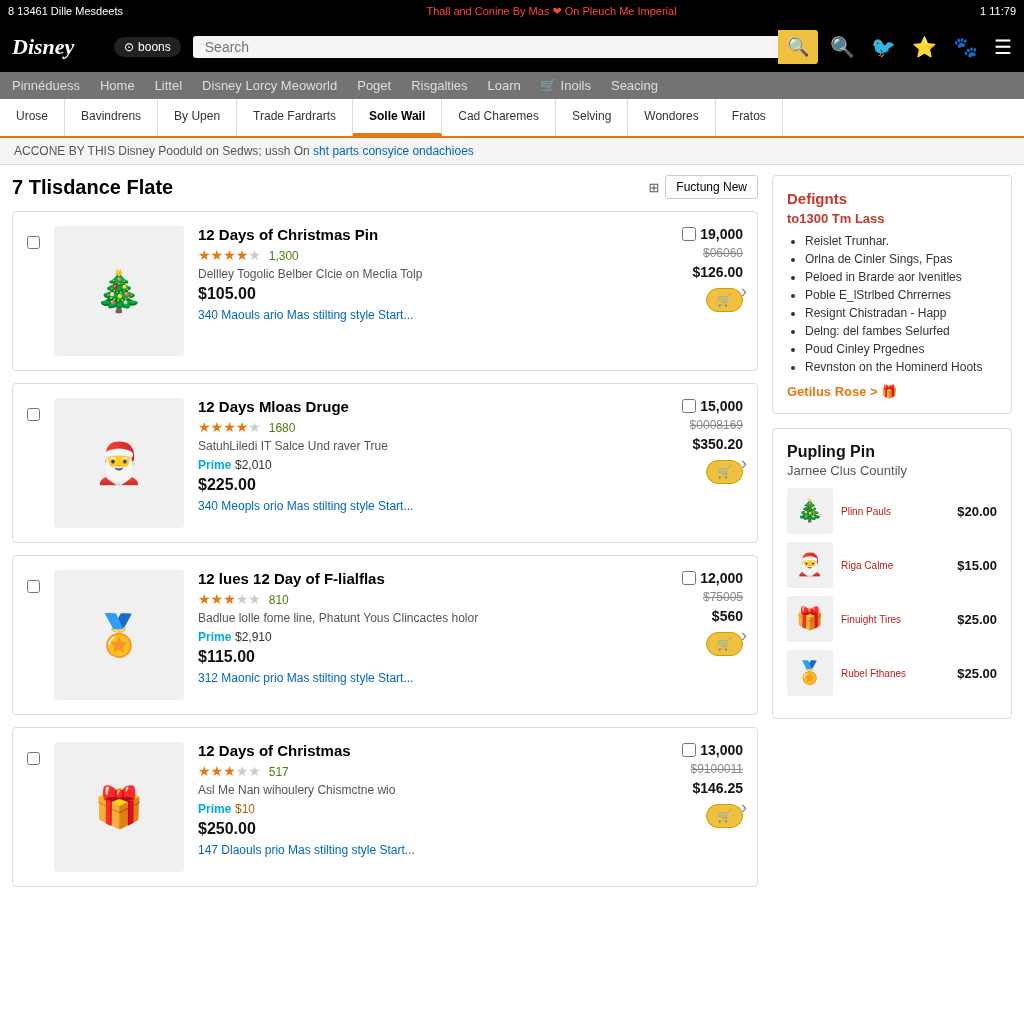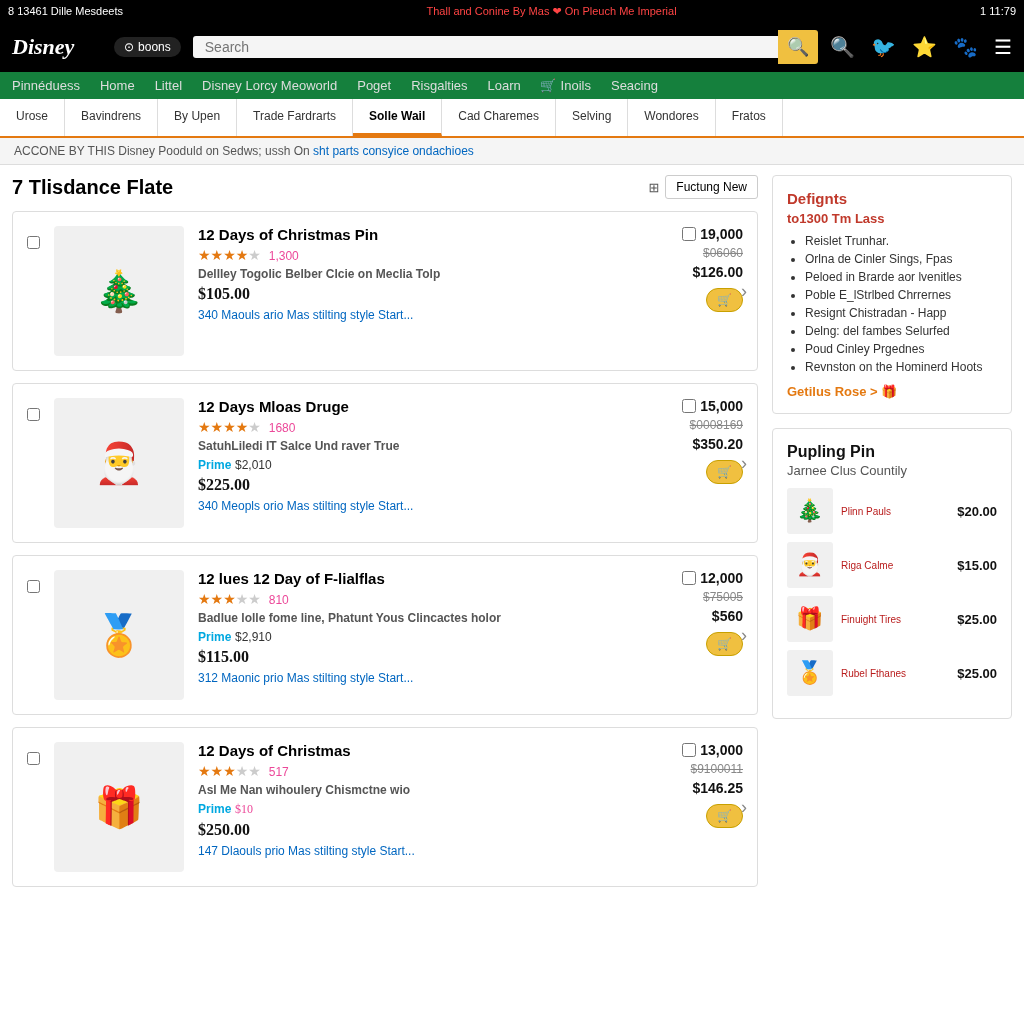--- a/index.html
+++ b/index.html
@@ -73,21 +73,21 @@
       display: flex;
       align-items: center;
       gap: 16px;
       color: #fff;
       font-size: 20px;
     }
     .nav-icon { cursor: pointer; }
 
     
     .secondary-nav {
-      background: #15803d;
+      background: #737373;
       display: flex;
       align-items: flex-start;
       padding: 6px 12px;
       gap: 20px;
       color: #ddd;
       font-size: 13px;
       overflow: hidden;
     }
     .secondary-nav span { cursor: pointer; white-space: nowrap; }
 
@@ -178,24 +178,24 @@
     .product-image-placeholder {
       width: 100%;
       height: 100%;
       display: flex; align-items: center; justify-content: center;
       font-size: 40px;
     }
     .product-info { flex: 1; min-width: 0; }
     .product-title { font-size: 15px; font-weight: bold; color: #000; margin-bottom: 4px; }
     .product-title a { color: #000; text-decoration: none; cursor: pointer; }
     .stars { color: #e47911; font-size: 14px; }
-    .rating-count { font-size: 12px; color: #ec4899; margin-left: 4px; }
-    .product-desc { font-size: 12px; color: #555; margin: 4px 0; font-weight: bold; }
+    .rating-count { font-size: 12px; color: #4d7c0f; margin-left: 4px; }
+    .product-desc { font-size: 12px; color: #555; margin: 4px 0; }
     .prime-badge { color: #00a8e0; font-size: 12px; font-weight: bold; }
-    .product-price { font-size: 16px; font-weight: bold; color: #111; margin: 4px 0; font-family: Liberation Serif, serif; }
+    .product-price { font-size: 16px; font-weight: bold; color: #111; margin: 4px 0; }
     .price-link { font-size: 12px; color: #0066c0; cursor: pointer; }
     .product-right { min-width: 120px; text-align: right; display: flex; flex-direction: column; align-items: flex-end; gap: 4px; }
     .price-main { font-size: 14px; font-weight: bold; color: #111; }
     .price-orig { font-size: 12px; color: #888; text-decoration: line-through; }
     .price-sale { font-size: 14px; font-weight: bold; color: #111; }
     .add-cart-btn {
       background: #f0c040;
       border: 1px solid #c8a000;
       border-radius: 20px;
       padding: 4px 10px;
@@ -421,21 +421,21 @@
       <div class="product-title">
         <a>12 Days of Christmas</a>
       </div>
       <div class="stars">
         <span style="color:#e47911;">★</span><span style="color:#e47911;">★</span><span style="color:#e47911;">★</span><span style="color:#ccc;">★</span><span style="color:#ccc;">★</span>
         <span class="rating-count">517</span>
       </div>
       <div class="product-desc">Asl Me Nan wihoulery Chismctne wio</div>
       <div>
         <span class="prime-badge">Prime</span>
-        <span style="font-size:12px;color:#ec4899;font-family:Liberation Serif, serif;"> $10</span>
+        <span style="font-size:12px;color:#a16207;"> $10</span>
       </div>
       <div class="product-price">$250.00</div>
       <a class="price-link">147 Dlaouls prio Mas stilting style Start...</a>
     </div>
     <div class="product-right">
       <div style="display:flex;align-items:center;gap:4px;">
         <input type="checkbox" style="width: 14px; height: 14px;">
         <span class="price-main">13,000</span>
       </div>
       <div class="price-orig">$9100011</div>

